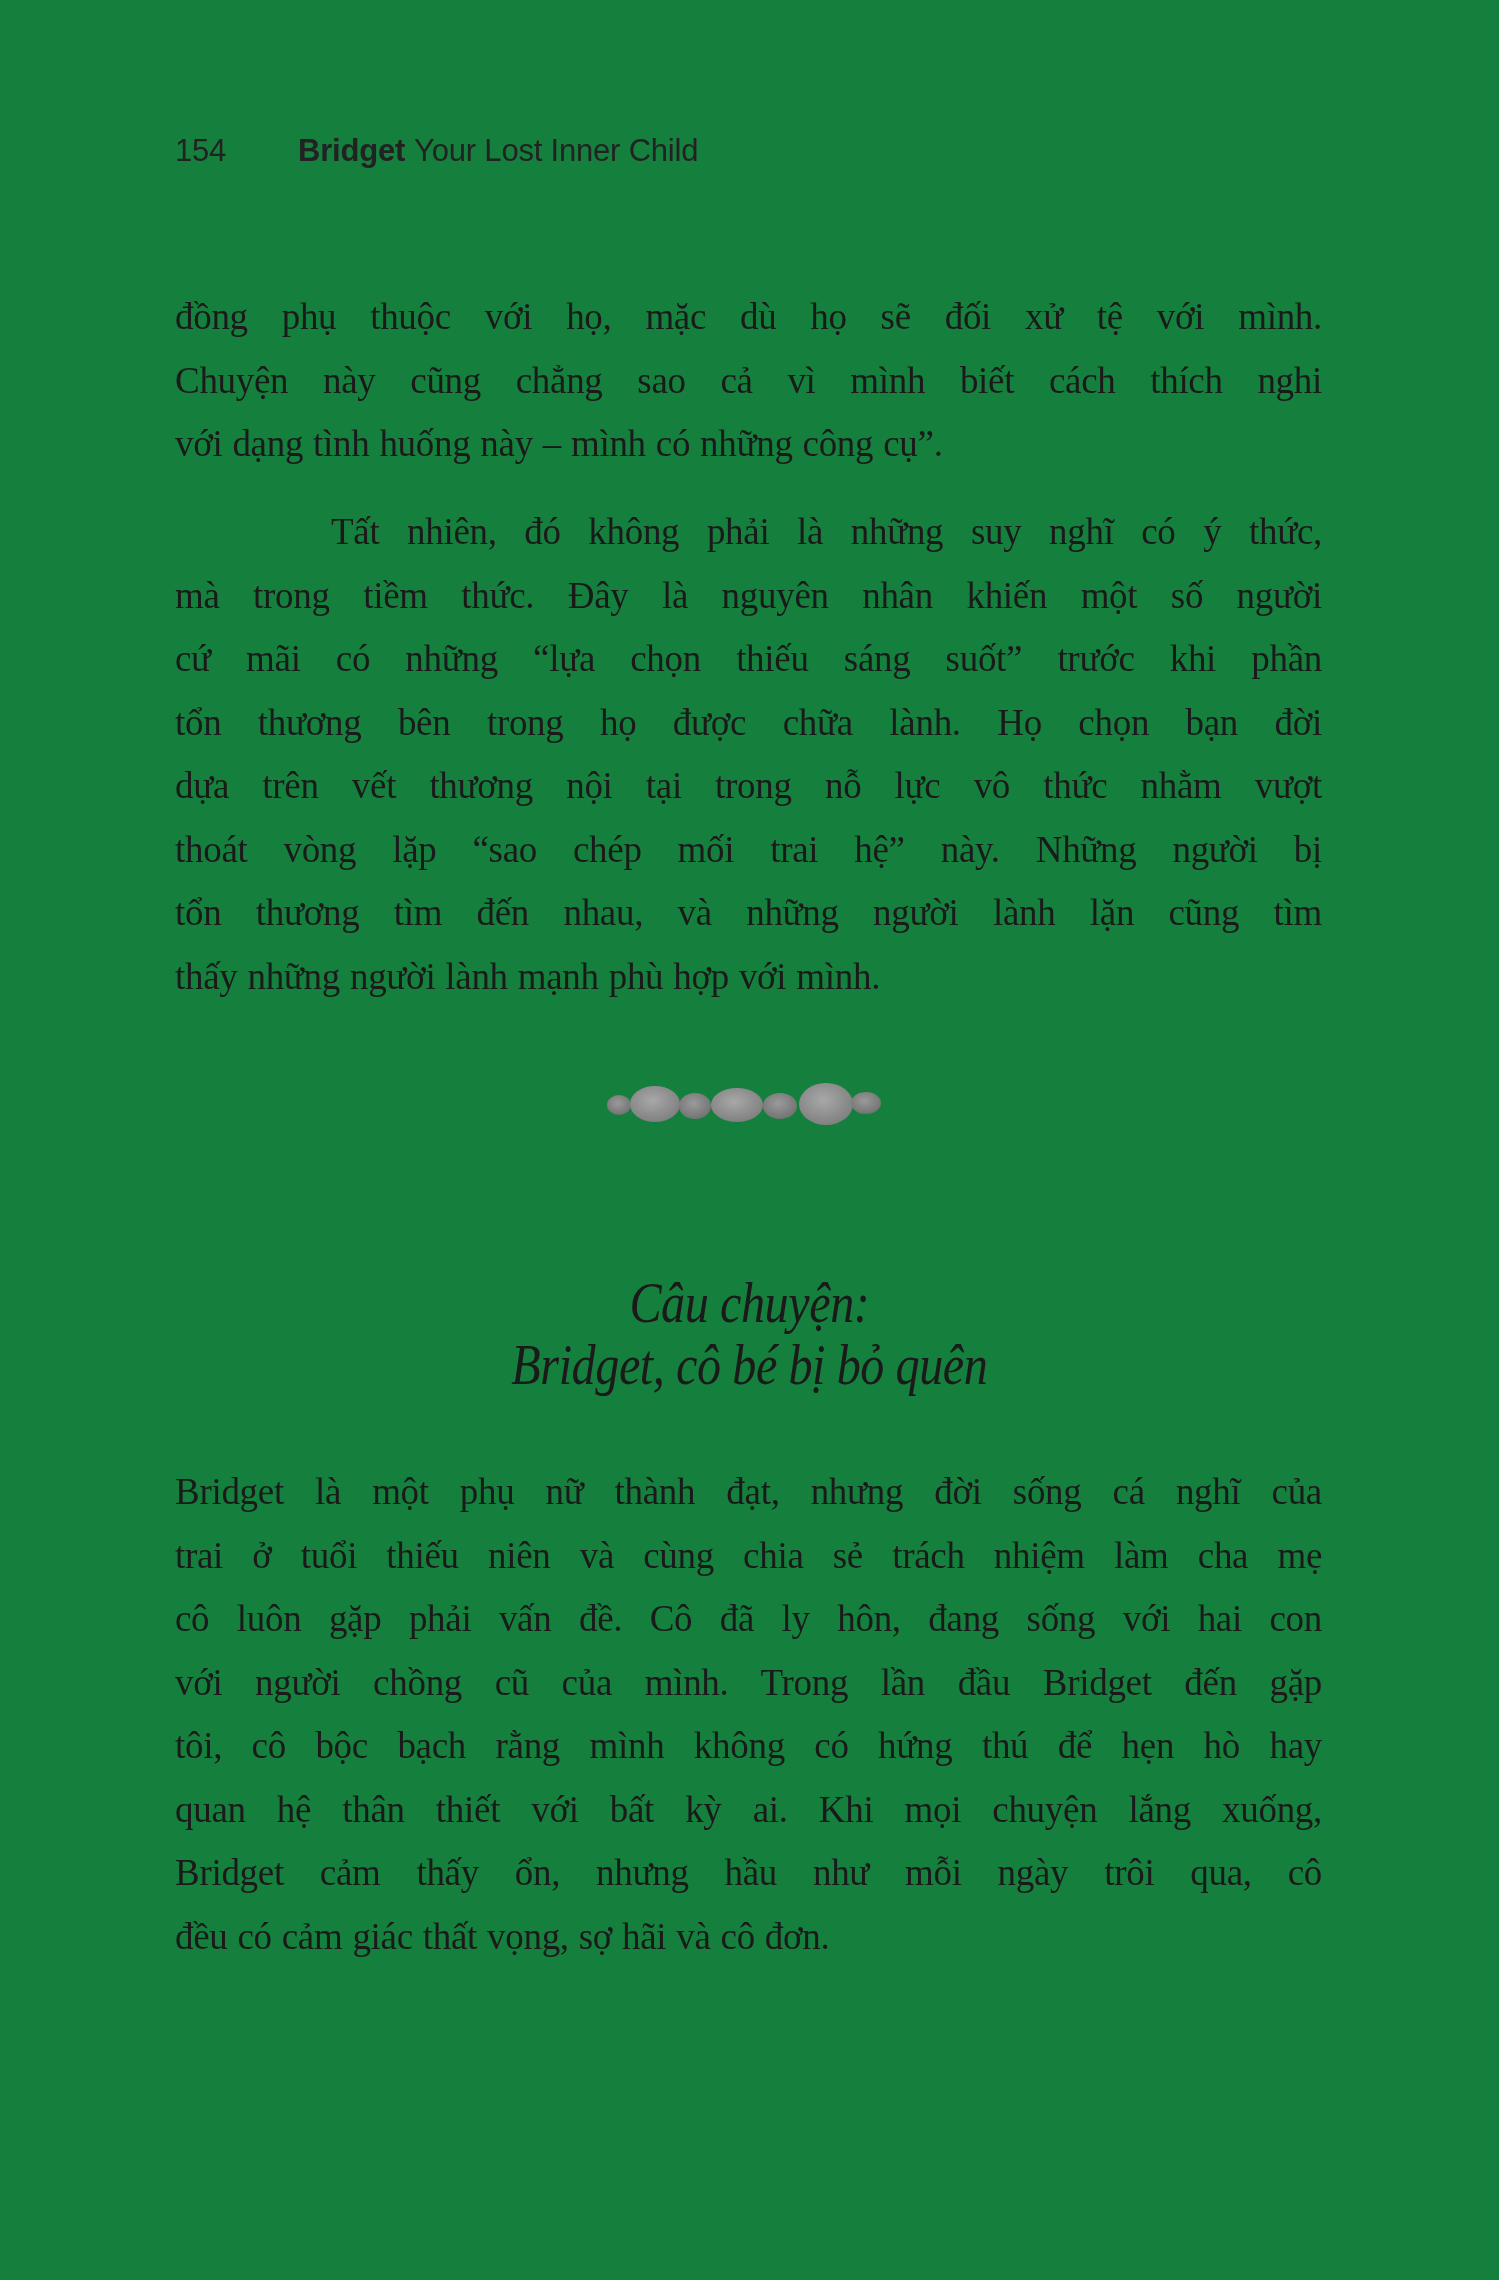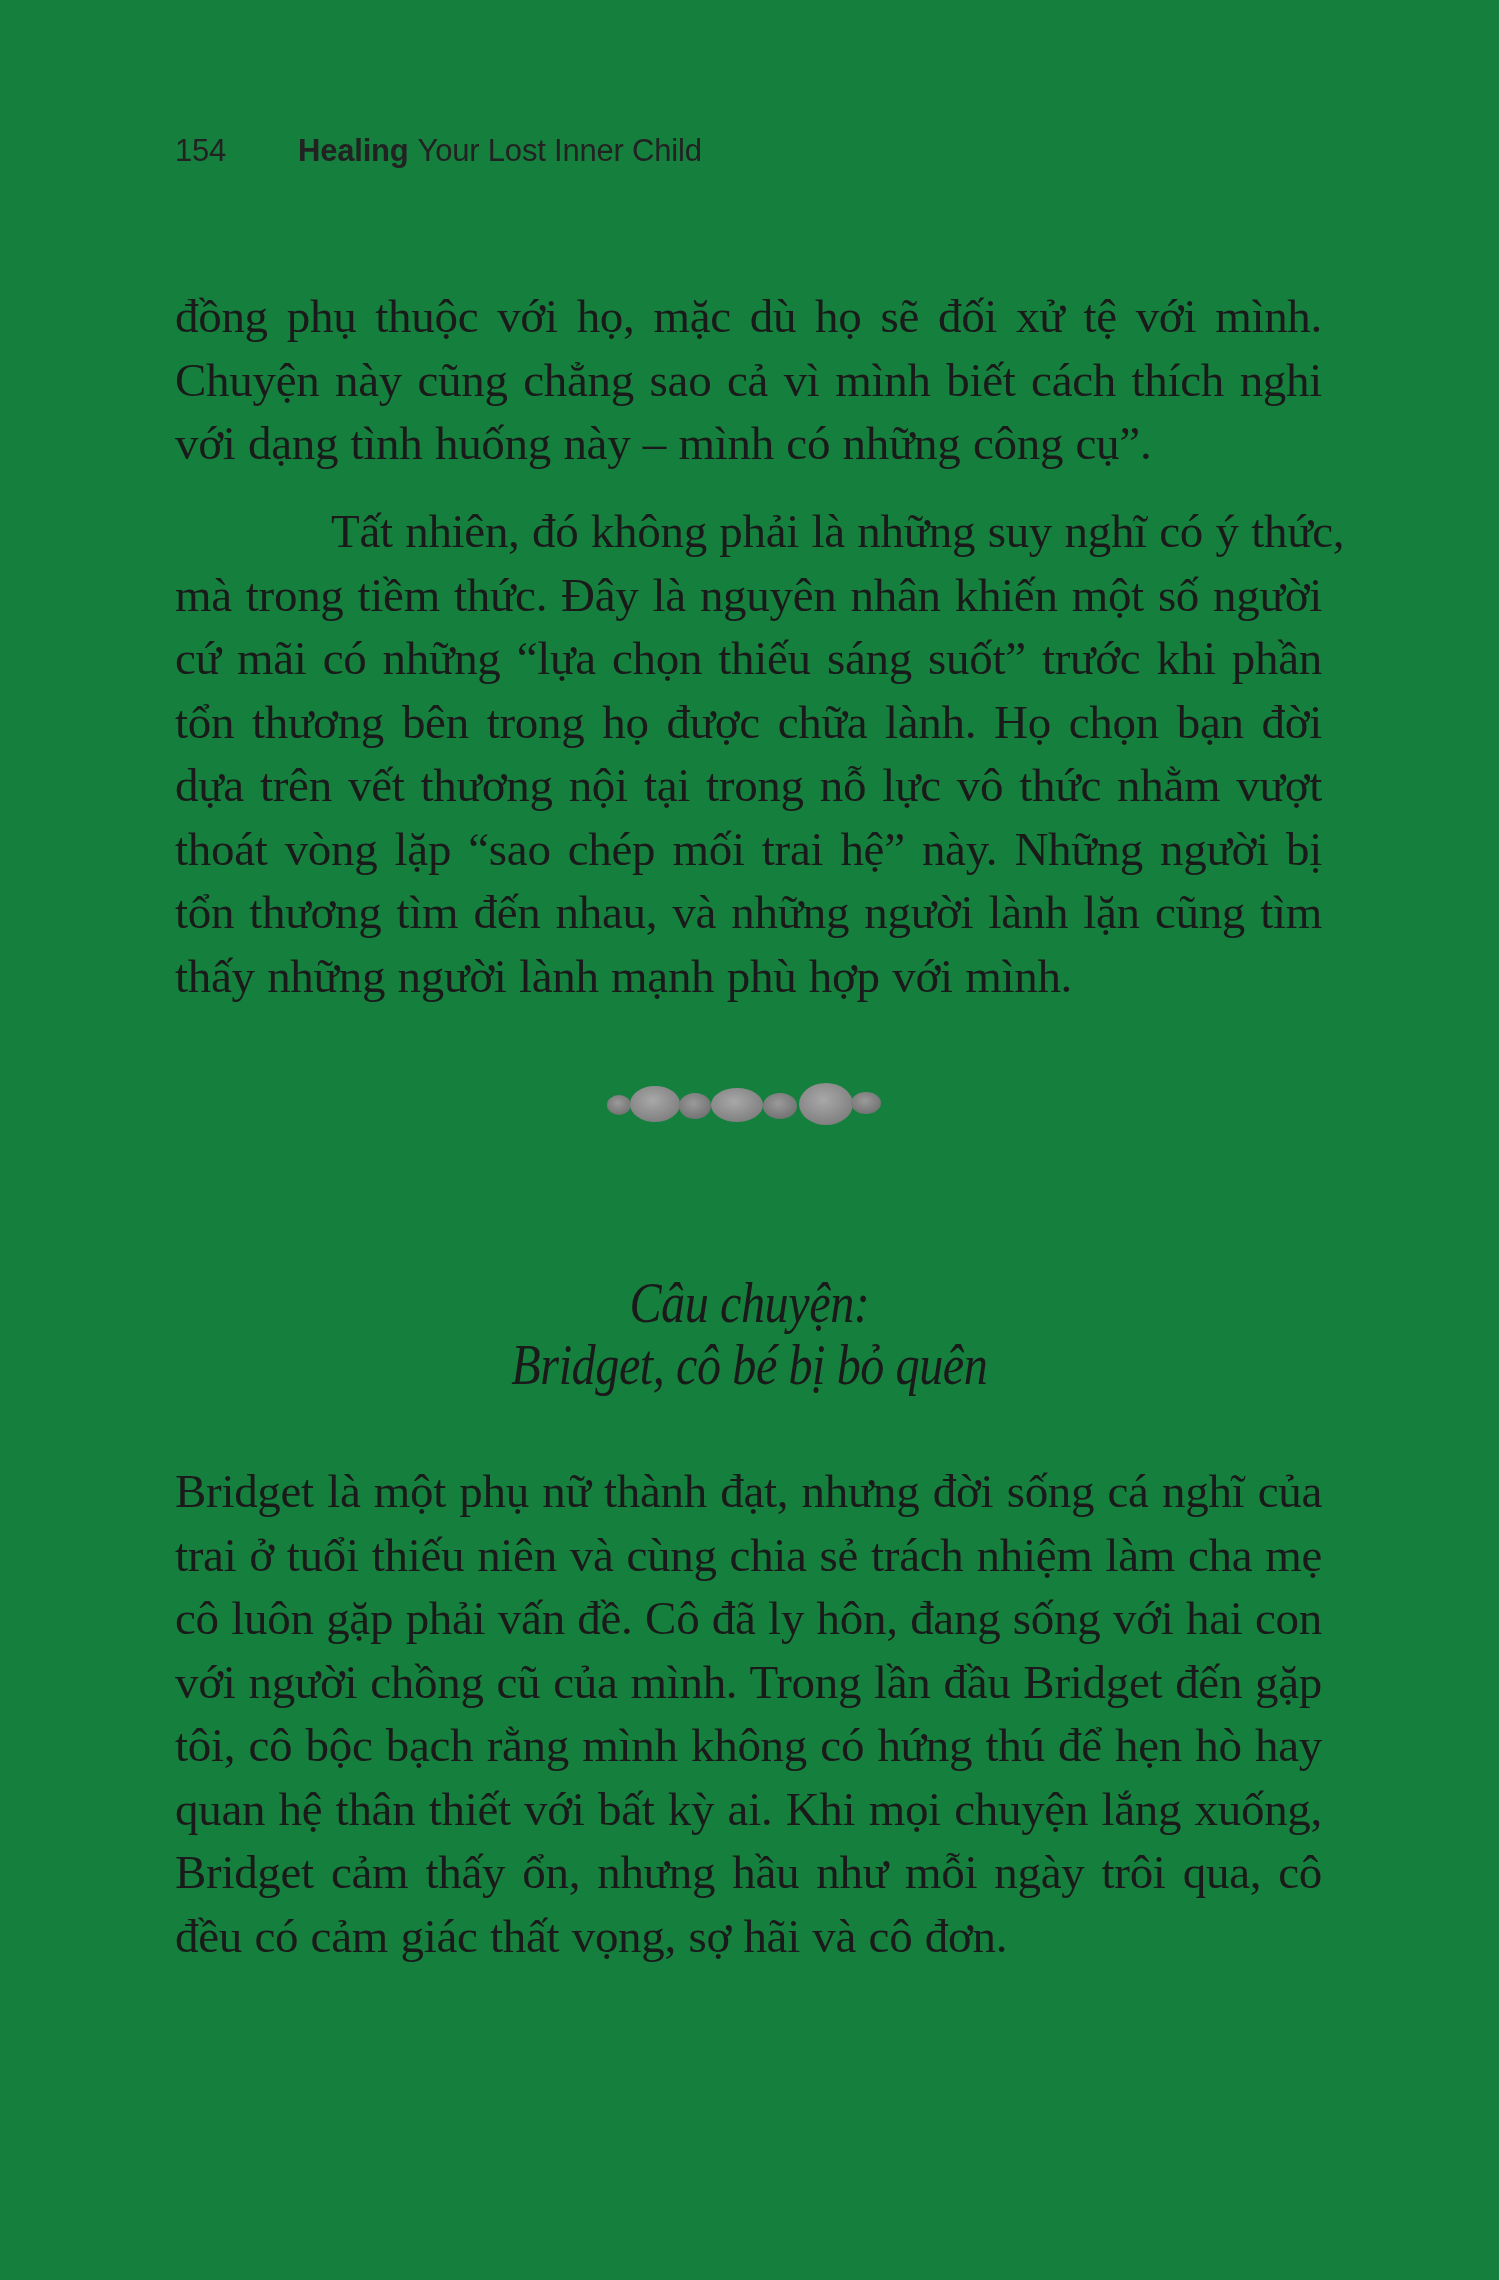--- a/index.html
+++ b/index.html
@@ -43,21 +43,21 @@
     }
     .running-header .book-title-rest {
       font-weight: normal;
     }
 
     .text-block {
       position: absolute;
       left: 175px;
       width: 1147px;
       font-family: "Liberation Serif", serif;
-      font-size: 47px;
+      font-size: 37px;
       line-height: 63.5px;
       color: #1a1a1a;
       text-align: justify;
       letter-spacing: -0.3px;
       word-spacing: 1px;
     }
     .text-block p {
       margin: 0;
     }
     .line {
@@ -109,21 +109,21 @@
       display: block;
     }
   </style>
 </head>
 <body>
 
 <div class="page">
 
   <div class="running-header">
     <span class="page-number">154</span>
-    <span class="book-title-bold">Healing</span>
+    <span class="book-title-bold">Bridget</span>
     <span class="book-title-rest">Your Lost Inner Child</span>
   </div>
 
   <div class="text-block para-1">
     <p>
       <span class="line"><span>đồng phụ thuộc với họ, mặc dù họ sẽ đối xử tệ với mình.</span></span>
       <span class="line"><span>Chuyện này cũng chẳng sao cả vì mình biết cách thích nghi</span></span>
       <span class="line last"><span style="text-align-last:left">với dạng tình huống này – mình có những công cụ”.</span></span>
     </p>
   </div>

